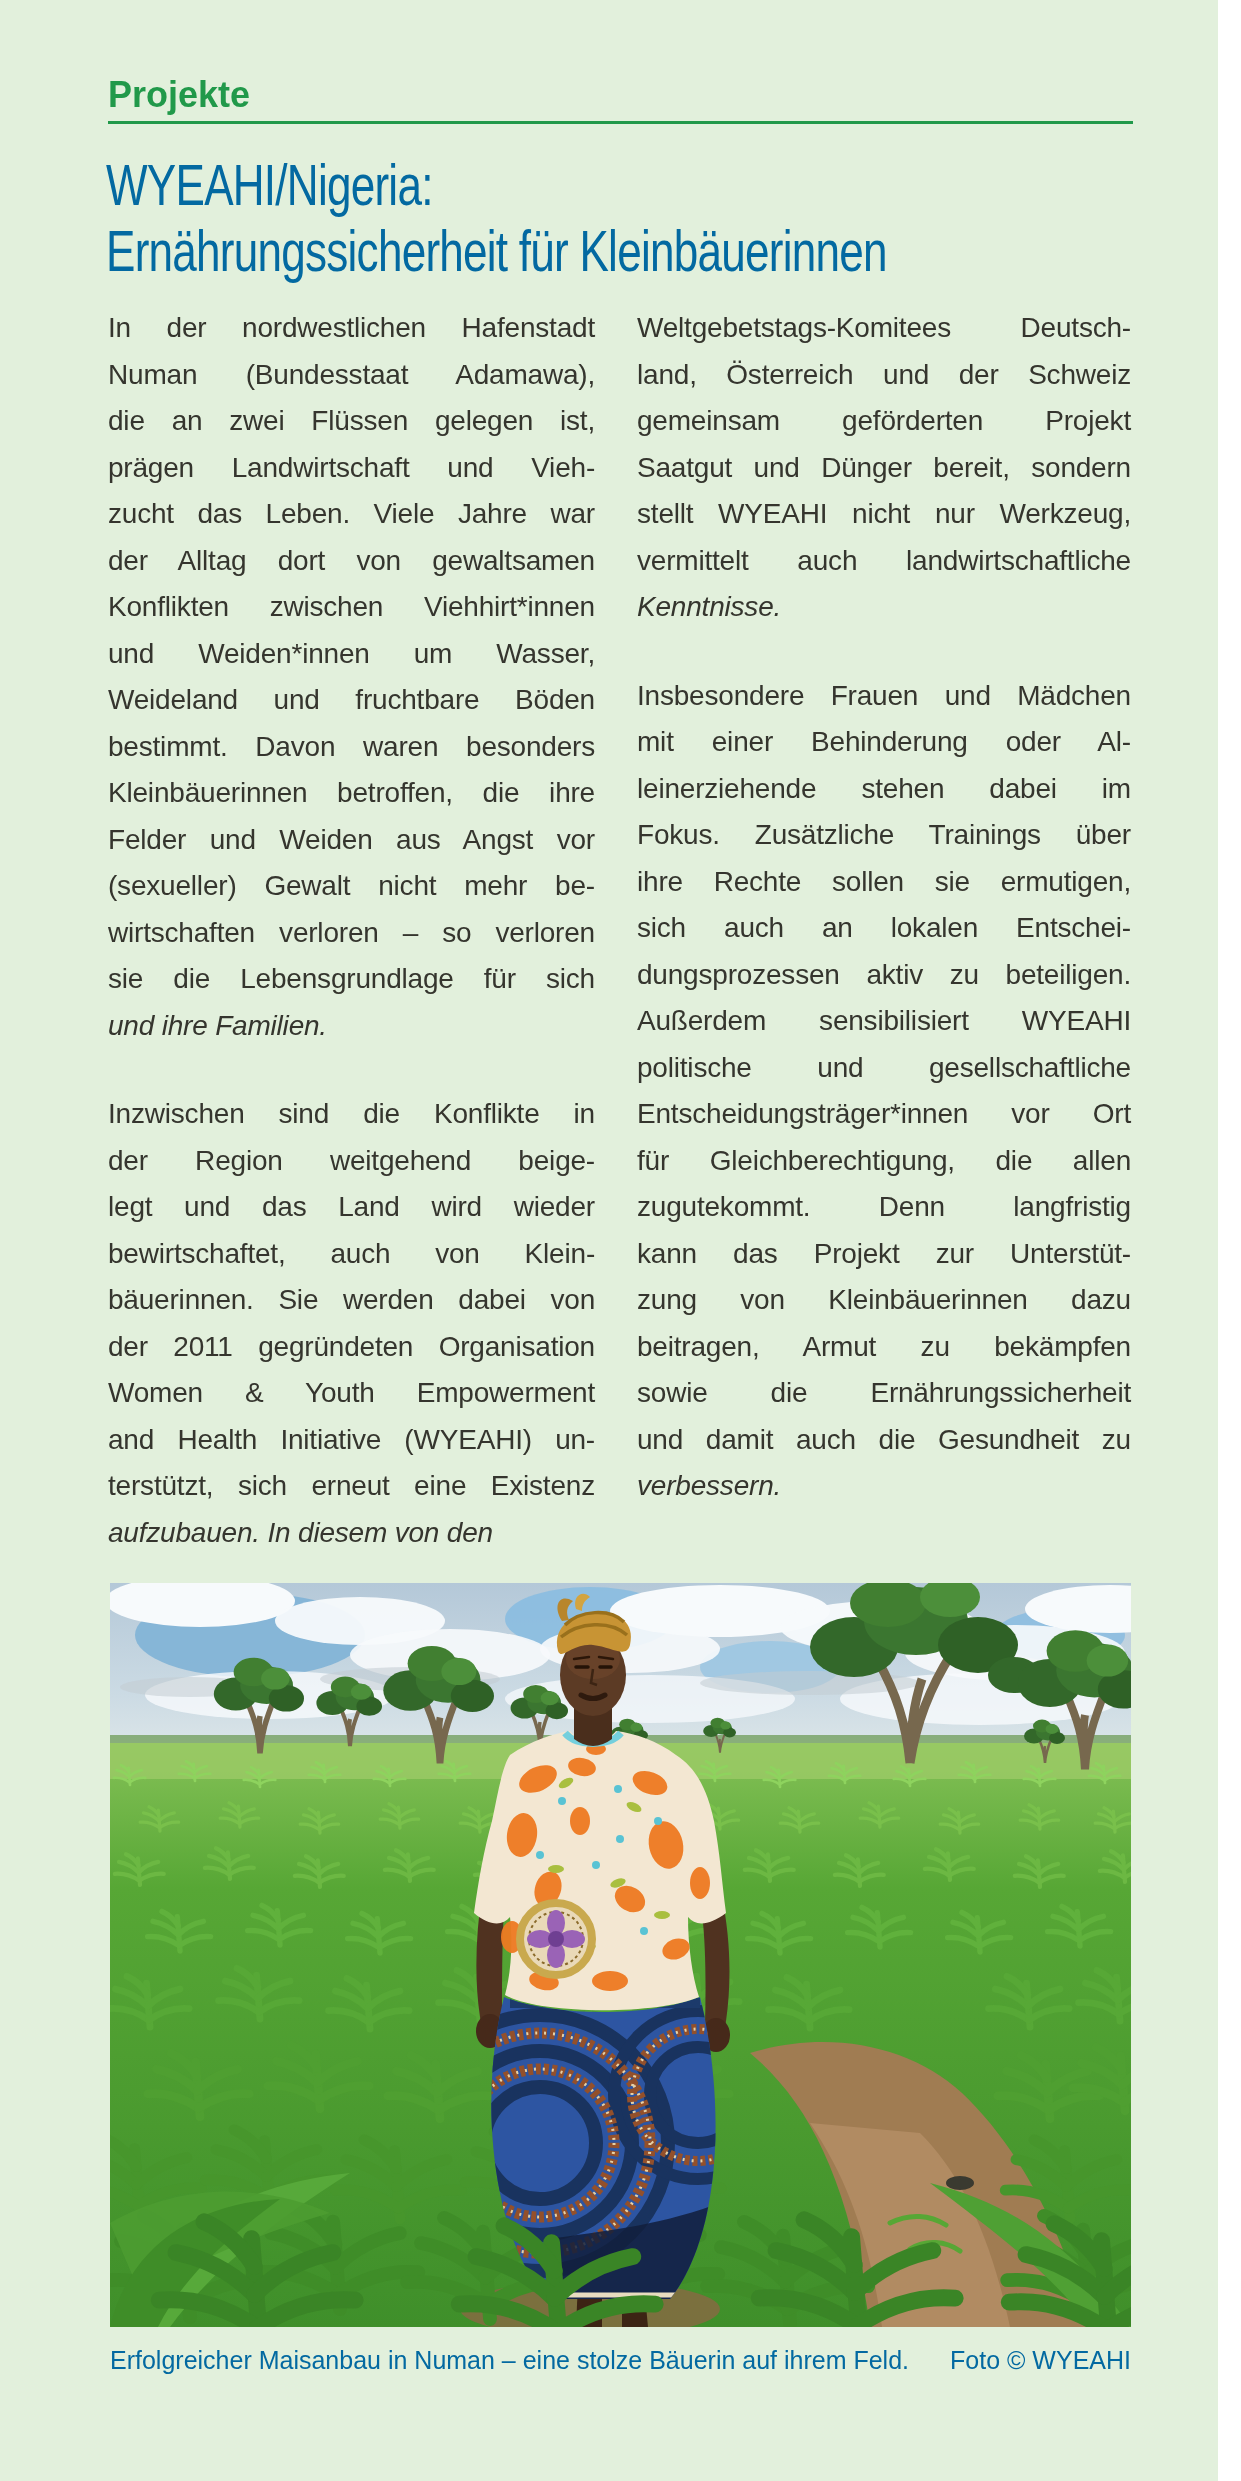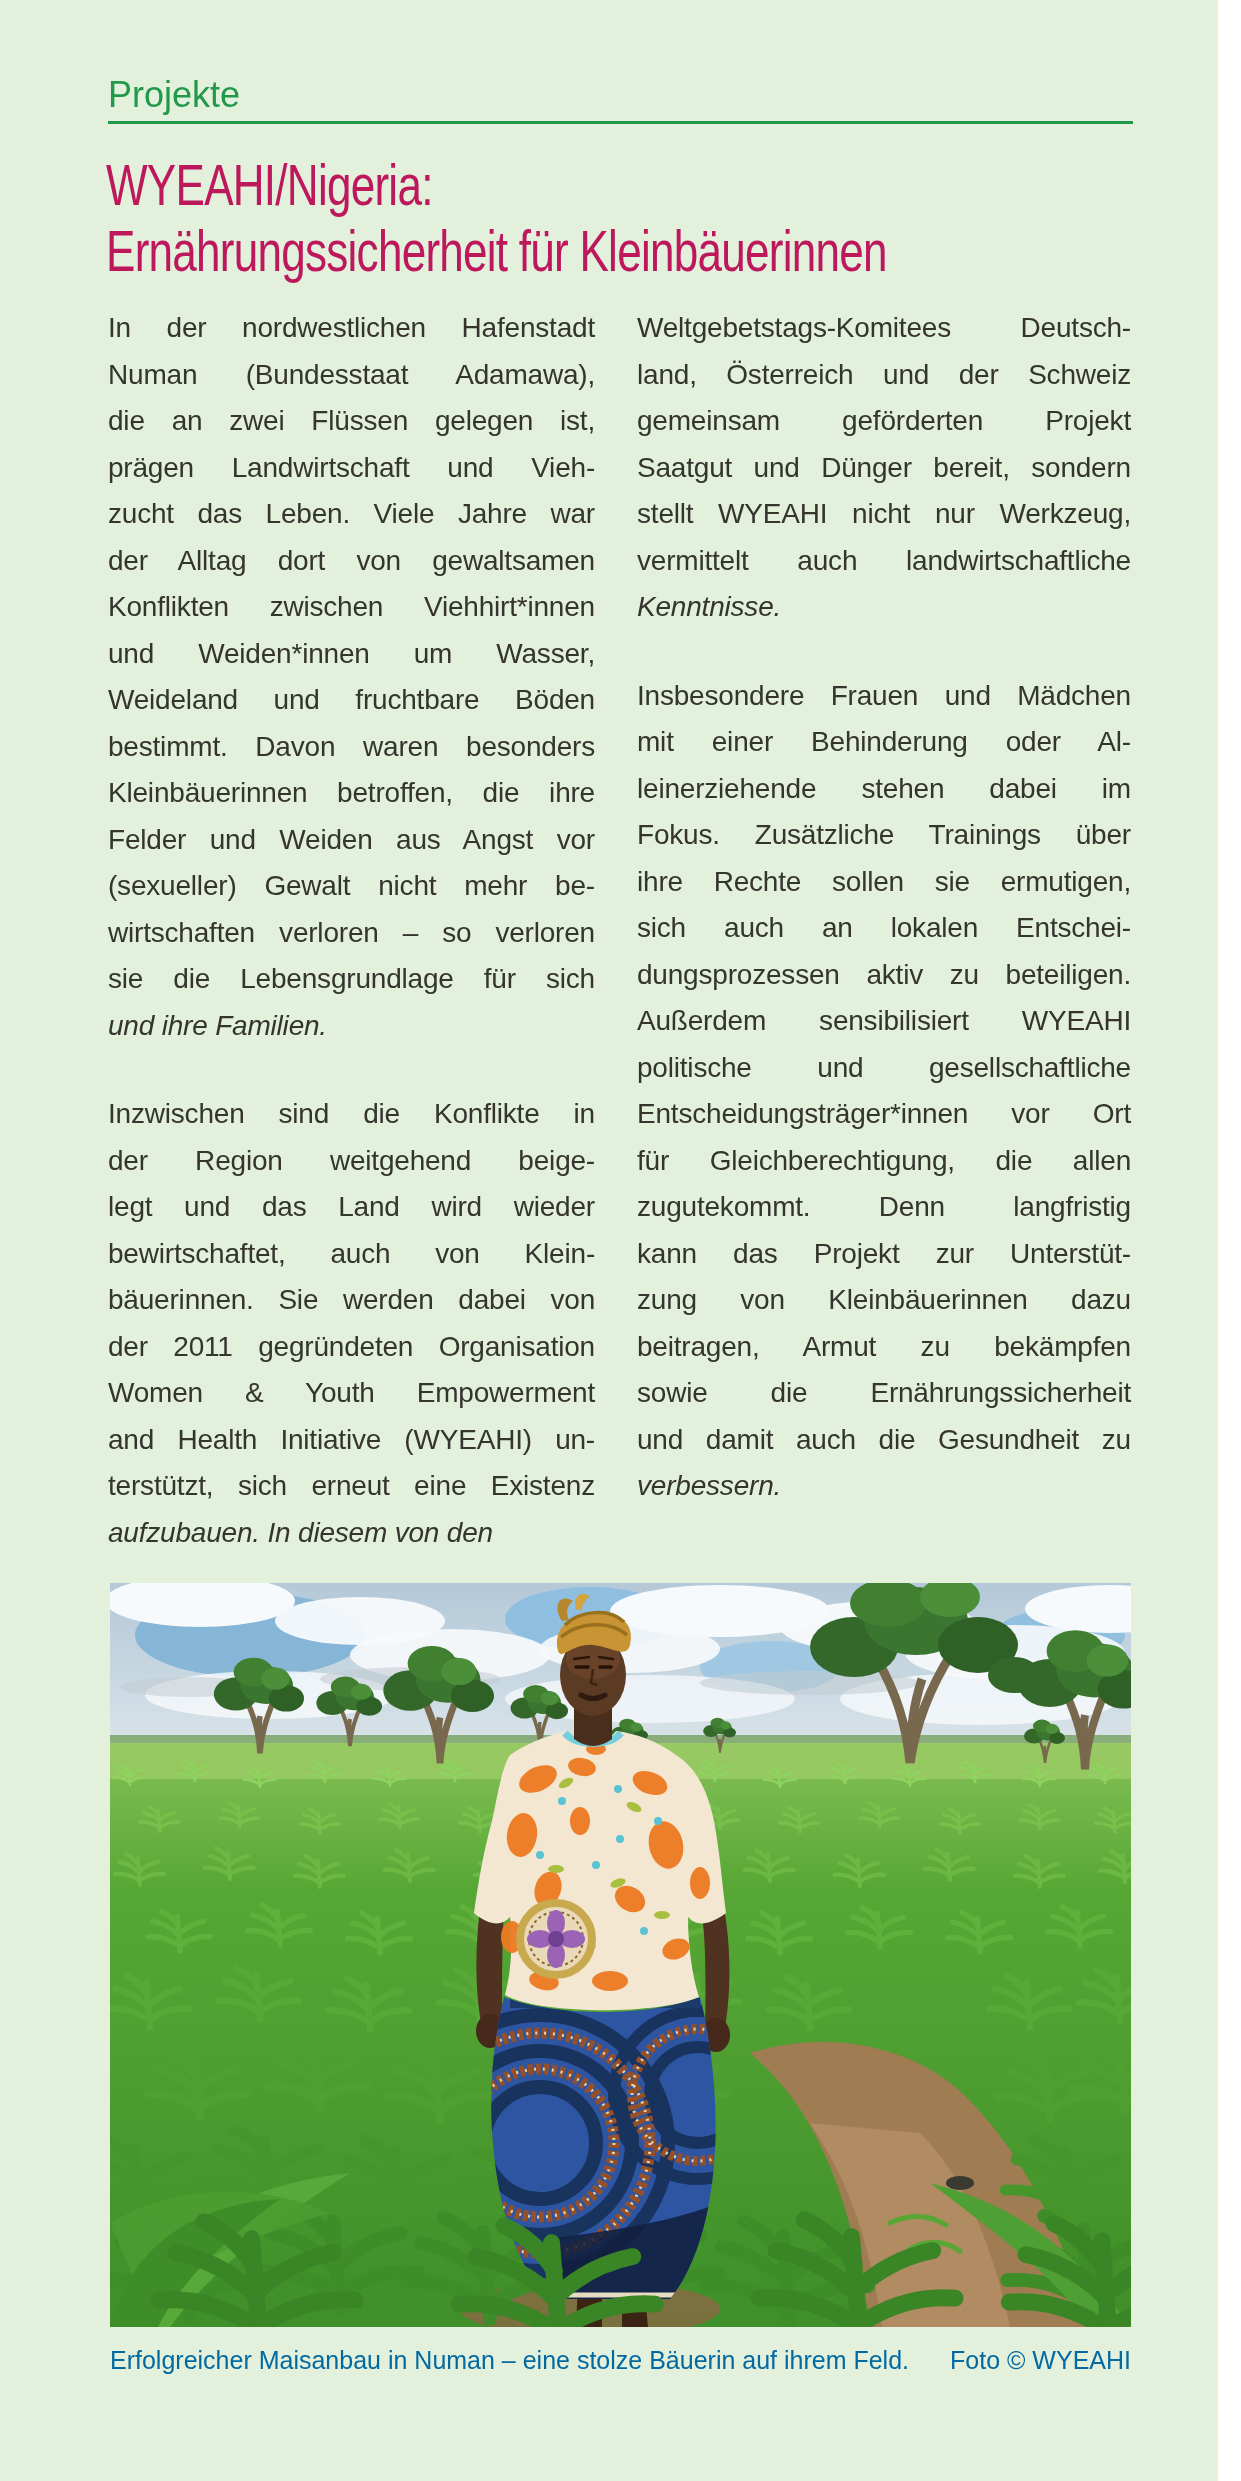--- a/index.html
+++ b/index.html
@@ -8,25 +8,25 @@
     width:1241px;height:2481px;
     background:#e2f0dc;
     overflow:hidden;
     font-family:"Liberation Sans", sans-serif;
     color:#35352e;
   }
   .abs{position:absolute;}
   #edge-strip{left:1218px;top:0;width:23px;height:2481px;background:#ffffff;}
   #kicker{
     left:108px;top:74px;
-    font-size:36px;font-weight:normal;color:#21994a;
+    font-size:36px;font-weight:bold;color:#21994a;
     letter-spacing:0;
   }
   #rule{left:108px;top:121px;width:1025px;height:3px;background:#21994a;}
-  #title{left:106px;top:152px;color:#be185d;}
+  #title{left:106px;top:152px;color:#0369a1;}
   .title-line{
     font-size:58px;line-height:66px;font-weight:400;
     letter-spacing:-1px;white-space:nowrap;
     transform:scaleX(.76);transform-origin:0 0;
   }
   .col{top:305px;font-size:28px;line-height:46.5px;letter-spacing:-0.2px;}
   #col-left{left:108px;width:487px;}
   #col-right{left:637px;width:494px;}
   .para{margin:0 0 42px 0;}
   .line{text-align:justify;text-align-last:justify;}

